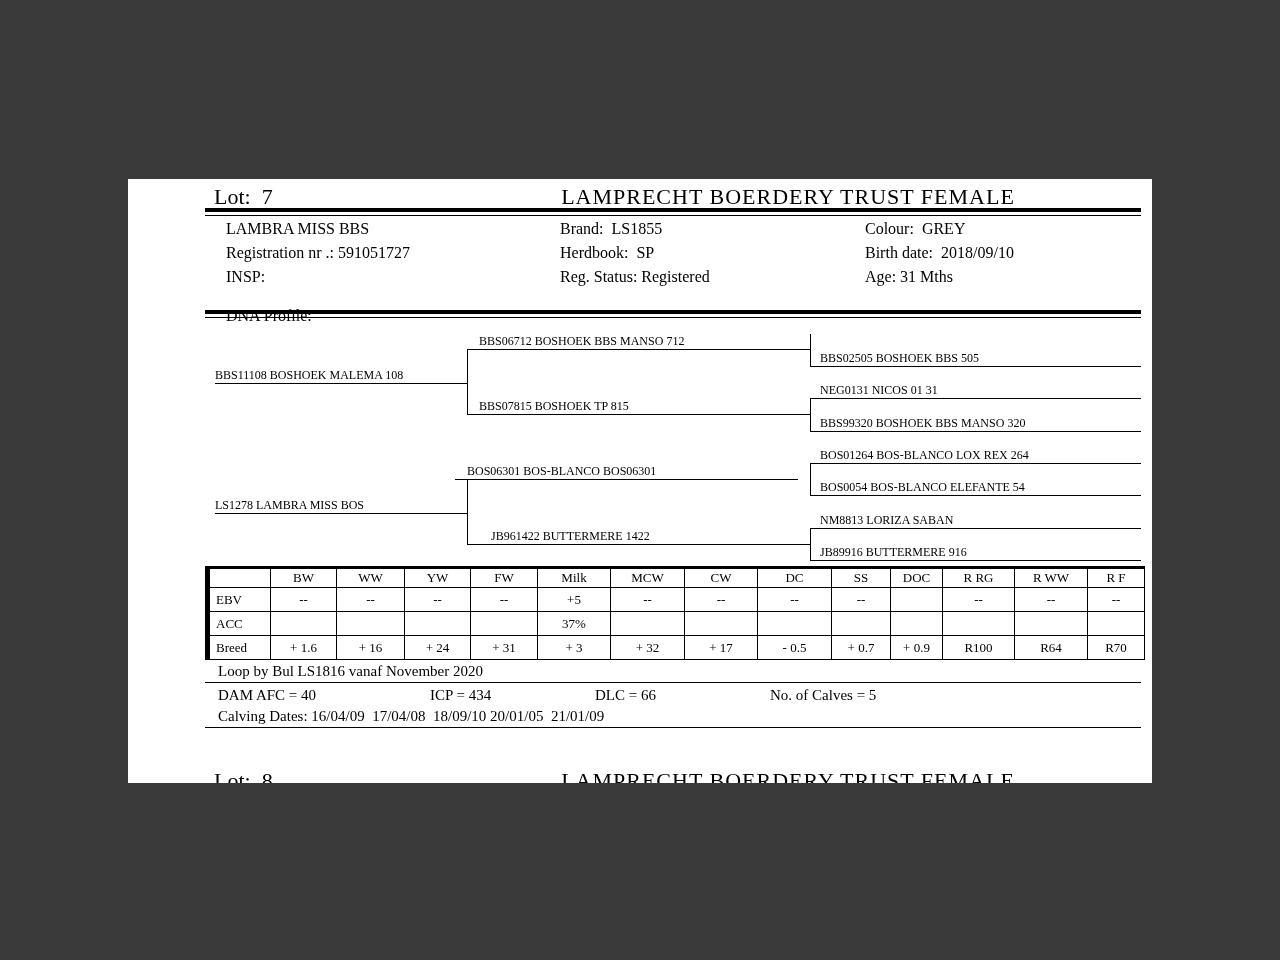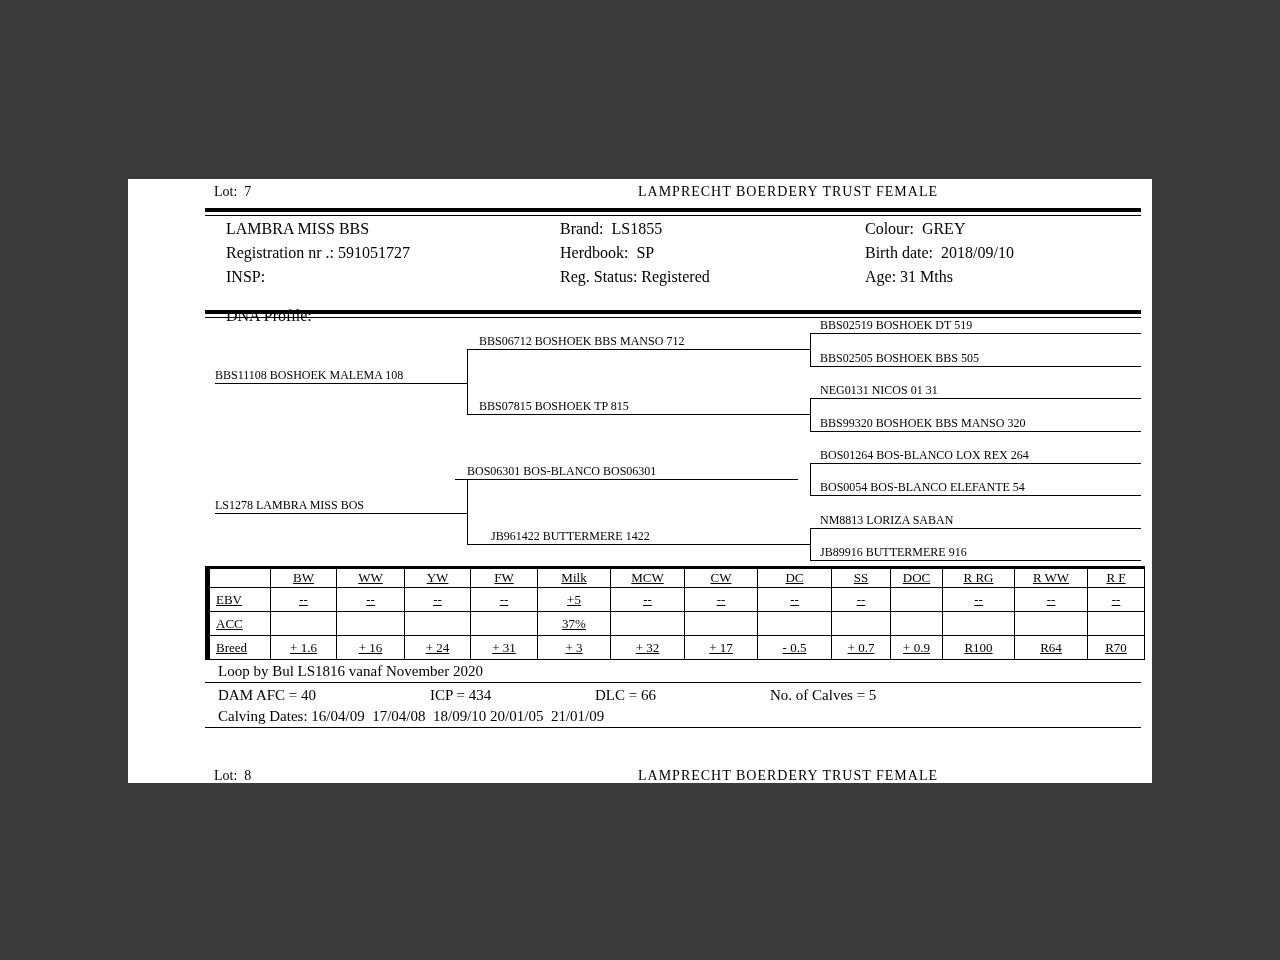--- a/index.html
+++ b/index.html
@@ -11,21 +11,21 @@
     position:relative;
     overflow:hidden;
   }
   .paper {
     position:absolute; left:128px; top:179px;
     width:1024px; height:604px;
     background:#ffffff;
     overflow:hidden;
   }
   .abs { position:absolute; white-space:pre; }
-  .hdr { font-size:14px; }
+  .hdr { font-size:22px; }
   .title { letter-spacing:1px; text-align:center; }
   .info { font-size:16px; }
   .double-rule {
     position:absolute;
     border-top:4px solid #000;
     border-bottom:1px solid #000;
     height:8px;
   }
   .hrule { position:absolute; border-top:1px solid #000; height:0; }
   .ped {
@@ -37,21 +37,20 @@
     white-space:nowrap;
   }
   .vline { position:absolute; width:1px; border-left:1px solid #000; }
   .ebv-table {
     position:absolute; left:77px; top:387px;
     border-collapse:collapse; table-layout:fixed;
     border-left:5px solid #000;
     border-top:3px solid #000;
     border-right:1px solid #000;
     border-bottom:1px solid #000;
-    text-decoration:underline;
   }
   .ebv-table th, .ebv-table td {
     border:1px solid #000;
     font-size:13px;
     font-weight:normal;
     text-align:center;
     padding:0;
     overflow:hidden;
     white-space:nowrap;
   }
@@ -85,21 +84,20 @@
   <div class="double-rule" style="left:77px; top:131px; width:936px;"></div>
 
   <div class="ped" style="left:87px; top:188px; width:252px;">BBS11108 BOSHOEK MALEMA 108</div>
   <div class="ped" style="left:87px; top:318px; width:252px;">LS1278 LAMBRA MISS BOS</div>
 
   <div class="ped" style="left:339px; top:154px; width:343px; padding-left:12px;">BBS06712 BOSHOEK BBS MANSO 712</div>
   <div class="ped" style="left:339px; top:219px; width:343px; padding-left:12px;">BBS07815 BOSHOEK TP 815</div>
   <div class="ped" style="left:327px; top:284px; width:343px; padding-left:12px;">BOS06301 BOS-BLANCO BOS06301</div>
   <div class="ped" style="left:339px; top:349px; width:343px; padding-left:24px;">JB961422 BUTTERMERE 1422</div>
 
-  <div class="ped" style="left:682px; top:138px; width:331px; padding-left:10px;">BBS02519 BOSHOEK DT 519</div>
   <div class="ped" style="left:682px; top:171px; width:331px; padding-left:10px;">BBS02505 BOSHOEK BBS 505</div>
   <div class="ped" style="left:682px; top:203px; width:331px; padding-left:10px;">NEG0131 NICOS 01 31</div>
   <div class="ped" style="left:682px; top:236px; width:331px; padding-left:10px;">BBS99320 BOSHOEK BBS MANSO 320</div>
   <div class="ped" style="left:682px; top:268px; width:331px; padding-left:10px;">BOS01264 BOS-BLANCO LOX REX 264</div>
   <div class="ped" style="left:682px; top:300px; width:331px; padding-left:10px;">BOS0054 BOS-BLANCO ELEFANTE 54</div>
   <div class="ped" style="left:682px; top:333px; width:331px; padding-left:10px;">NM8813 LORIZA SABAN</div>
   <div class="ped" style="left:682px; top:365px; width:331px; padding-left:10px;">JB89916 BUTTERMERE 916</div>
 
   <div class="vline" style="left:339px; top:171px; height:65px;"></div>
   <div class="vline" style="left:339px; top:301px; height:65px;"></div>

